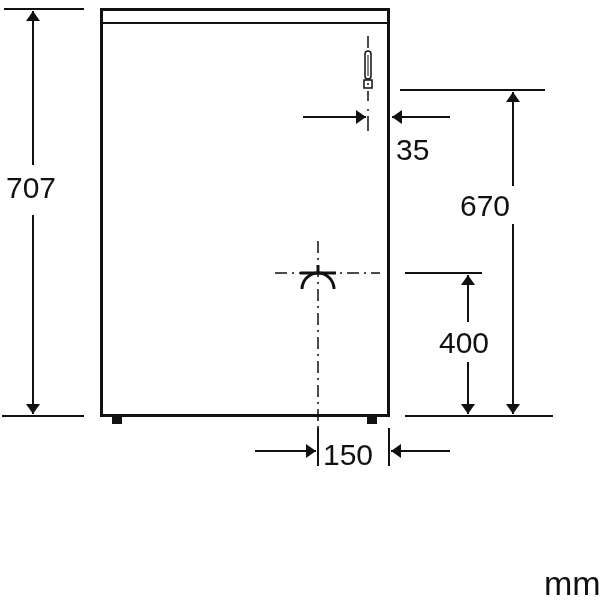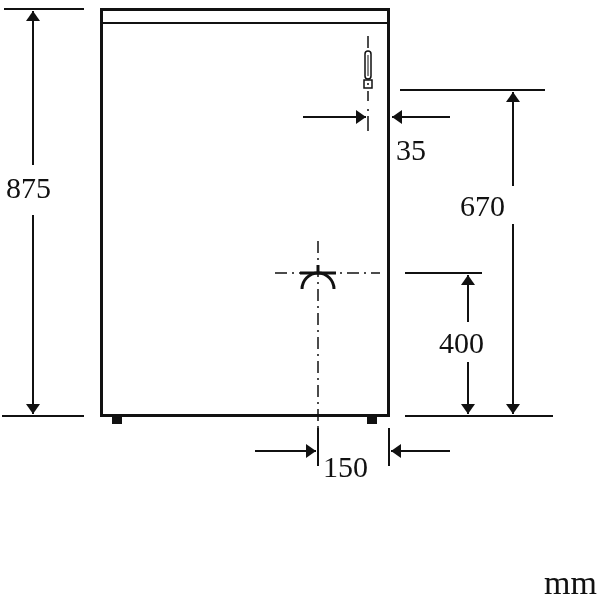--- a/index.html
+++ b/index.html
@@ -1,18 +1,18 @@
 <!DOCTYPE html>
 <html><head>
 <meta charset="utf-8">
 <style>
   html, body { margin:0; padding:0; background:#ffffff; }
   body { width:600px; height:600px; position:relative; overflow:hidden; font-family:"Liberation Sans", sans-serif; }
   svg { position:absolute; left:0; top:0; }
-  .lbl { position:absolute; font-family:Liberation Serif, serif; font-size:30px; color:#111; line-height:1; }
+  .lbl { position:absolute; font-family:Liberation Sans, sans-serif; font-size:30px; color:#111; line-height:1; }
 </style>
 </head>
 <body>
 
 <svg width="600" height="600" viewBox="0 0 600 600">
   <defs>
     <marker id="arr" markerWidth="10" markerHeight="14" refX="10" refY="7" orient="auto" markerUnits="userSpaceOnUse">
       <path d="M0,0 L10,7 L0,14 z" fill="#111"></path>
     </marker>
   </defs>
@@ -69,18 +69,18 @@
   </g>
 
   <g>
     <line x1="318" y1="428" x2="318" y2="466" stroke="#111" stroke-width="2"></line>
     <line x1="389" y1="428" x2="389" y2="466" stroke="#111" stroke-width="2"></line>
     <line x1="255" y1="451" x2="316" y2="451" stroke="#111" stroke-width="2" marker-end="url(#arr)"></line>
     <line x1="450" y1="451" x2="391" y2="451" stroke="#111" stroke-width="2" marker-end="url(#arr)"></line>
   </g>
 </svg>
 
-<div class="lbl" style="left:6px; top:173px;">875</div>
+<div class="lbl" style="left:6px; top:173px;">707</div>
 <div class="lbl" style="left:396px; top:135px;">35</div>
 <div class="lbl" style="left:460px; top:191px;">670</div>
 <div class="lbl" style="left:439px; top:328px;">400</div>
-<div class="lbl" style="left:323px; top:452px;">150</div>
+<div class="lbl" style="left:323px; top:440px;">150</div>
 <div class="lbl" style="left:544px; top:566px; font-size:34px;">mm</div>
 
 </body></html>

